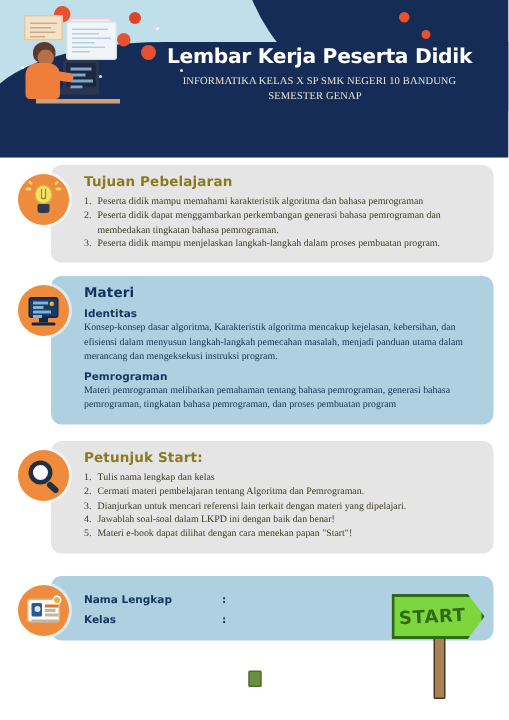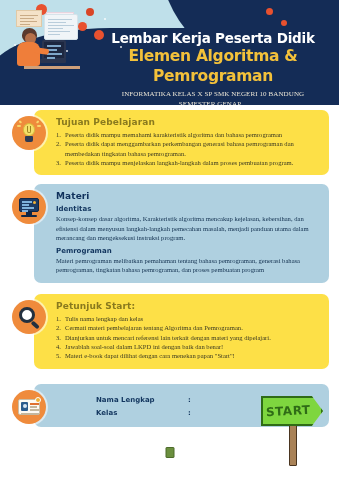--- a/index.html
+++ b/index.html
@@ -92,21 +92,21 @@
   .badge {
     position: absolute; left: 0; top: 6px; width: 34px; height: 34px; border-radius: 50%;
     background: #ef8b3c; z-index: 3; display:flex; align-items:center; justify-content:center;
     box-shadow: 0 0 0 2px rgba(255,255,255,.55);
   }
   .badge-inner { width: 24px; height: 24px; position: relative; }
   .card {
     margin-left: 22px; border-radius: 7px; padding: 7px 10px 8px 22px;
     width: 295px; position: relative;
   }
-  .card.beige { background: #fde047; }
+  .card.beige { background: #e5e5e5; }
   .card.blue  { background: #afd0e0; }
 
   h2.sec-title { font-family:"DejaVu Sans", sans-serif; font-size: 9px; font-weight: bold; letter-spacing: .1px; }
   .beige h2.sec-title { color: #8a7a1e; }
   .blue  h2.sec-title { color: #10315c; }
 
   .sub { font-family:"DejaVu Sans", sans-serif; font-size: 7px; font-weight: bold; color:#13365f; margin-top: 4px; }
   .body-text { font-family:"Liberation Serif", serif; font-size: 6.6px; line-height: 1.45; margin-top: 1px; }
   .blue .body-text { color:#12304f; }
 
@@ -135,21 +135,21 @@
 
   .id-card { position:absolute; left:1px; top:4px; width:22px; height:16px; background:#fdfaf3; border:1px solid #c9bda4; border-radius:2px;}
   .id-photo { position:absolute; left:2px; top:2px; width:7px; height:9px; background:#2a5b8c; border-radius:1px;}
   .id-photo:after { content:''; position:absolute; left:1.5px; top:1.5px; width:4px; height:4px; border-radius:50%; background:#d7e6f2;}
   .id-ln { position:absolute; height:1.5px; background:#e0712f; }
   .i1{left:11px;top:3px;width:9px;} .i2{left:11px;top:6px;width:7px; background:#c3b79e;} .i3{left:11px;top:9px;width:9px; background:#c3b79e;} .i4{left:2px;top:13px;width:18px; background:#c3b79e;}
   .id-badge-dot { position:absolute; right:0px; top:2px; width:6px; height:6px; border-radius:50%; background:#f2b134; border:1px solid #fff;}
 
   
   .field-row { display:flex; align-items:center; margin-top: 5px; }
-  .field-label { font-family:"DejaVu Sans", sans-serif; font-size: 7px; font-weight:bold; color:#13365f; width: 92px; margin-left: 40px; }
+  .field-label { font-family:"DejaVu Sans", sans-serif; font-size: 7px; font-weight:bold; color:#13365f; width: 92px; }
   .field-colon { font-family:"DejaVu Sans", sans-serif; font-size: 7px; font-weight:bold; color:#13365f; }
 
   
   .sign { position:absolute; right: 8px; top: 390px; width: 72px; height: 76px; z-index: 6; }
   .sign-post { position:absolute; left:30px; top:28px; width:8px; height:48px; background:#a98257; border:1.5px solid #4a3520; border-radius:1px; }
   .sign-board {
     position:absolute; left:2px; top:6px; width:62px; height:30px; background:#7ed63f;
     border:2px solid #2f6b16; display:flex; align-items:center; justify-content:center;
     clip-path: polygon(0% 0%, 82% 0%, 100% 50%, 82% 100%, 0% 100%);
   }
@@ -221,21 +221,20 @@
           <i class="ls2"></i>
           <i class="ls3"></i>
           <i class="ls4"></i>
         </div>
       <div class="p-arm"></div>
       <div class="laptop-base"></div>
     </div>
 
     <div class="hdr-text">
       <div class="t1">Lembar Kerja Peserta Didik</div>
-      <div class="t2">Elemen Algoritma &amp; Pemrograman</div>
       <div class="t3">
         <span>INFORMATIKA KELAS X SP SMK NEGERI 10 BANDUNG</span>
         <span class="r2">SEMESTER GENAP</span>
       </div>
     </div>
   </div>
 
   <div class="section" style="left:12px; top:110px;">
     <div class="badge">
       <div class="badge-inner">

